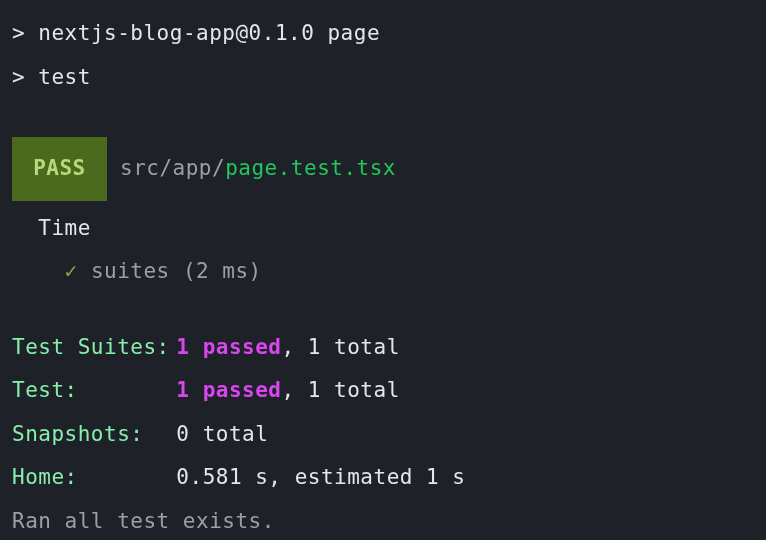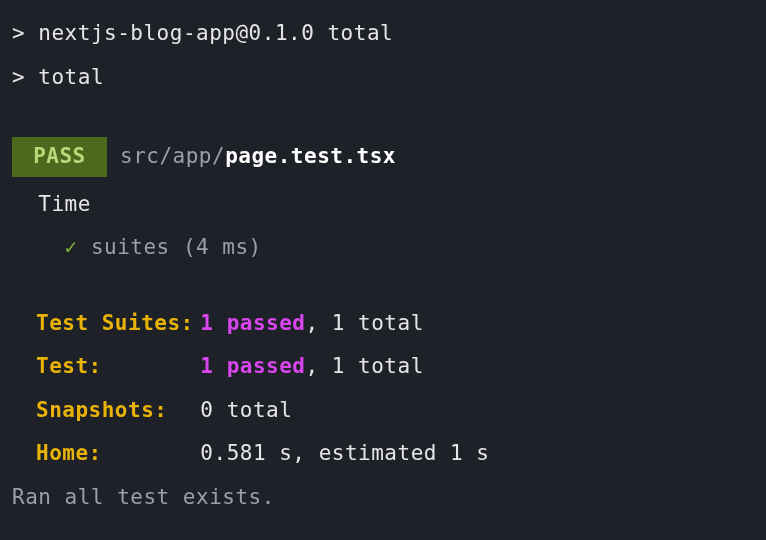--- a/index.html
+++ b/index.html
@@ -10,49 +10,49 @@
       font-size: 21px;
       line-height: 1.5;
       padding: 18px 12px;
       width: 766px;
       height: 540px;
       overflow: hidden;
       letter-spacing: 0.5px;
     }
     .line { white-space: pre; }
     .dim { color: #9aa0a8; }
-    .bright { color: #ffffff; font-weight: 700; }
+    .bright { color: #22c55e; font-weight: 400; }
     .white { color: #e6e6e6; }
     .green-bold { color: #d946ef; font-weight: 600; }
     .pass-badge {
       background: #4b6a1d;
       color: #b7d97a;
       font-weight: 700;
-      padding: 4px 8px;
+      padding: 16px 8px;
       display: inline-block;
     }
     .check { color: #7fae3b; }
     .blank2 { height: 2.1em; }
-    .summary-label { color: #eab308; font-weight: 700; display:inline-block; width: 13ch; margin-left: 24px; }
+    .summary-label { color: #86efac; font-weight: 400; display:inline-block; width: 13ch; }
     .mt { margin-top: 12px; }
   </style>
 </head>
 <body>
 
-<div class="line"><span class="white">&gt;</span><span> </span><span class="white">nextjs-blog-app@0.1.0 total</span></div>
+<div class="line"><span class="white">&gt;</span><span> </span><span class="white">nextjs-blog-app@0.1.0 page</span></div>
 
-<div class="line mt"><span class="white">&gt;</span><span> </span><span class="white">total</span></div>
+<div class="line mt"><span class="white">&gt;</span><span> </span><span class="white">test</span></div>
 
 <div class="blank2"></div>
 
 <div class="line"><span class="pass-badge"> PASS </span><span class="dim"> src/app/</span><span class="bright">page.test.tsx</span></div>
 
 <div class="line mt"><span>  </span><span class="white">Time</span></div>
 
-<div class="line mt"><span>    </span><span class="check">✓</span><span> </span><span class="dim">suites</span><span> </span><span class="dim">(4 ms)</span></div>
+<div class="line mt"><span>    </span><span class="check">✓</span><span> </span><span class="dim">suites</span><span> </span><span class="dim">(2 ms)</span></div>
 
 <div class="blank2"></div>
 
 <div class="line"><span class="summary-label">Test Suites:</span><span class="green-bold">1 passed</span><span class="white">, 1 total</span></div>
 
 <div class="line mt"><span class="summary-label">Test:</span><span class="green-bold">1 passed</span><span class="white">, 1 total</span></div>
 
 <div class="line mt"><span class="summary-label">Snapshots:</span><span class="white">0 total</span></div>
 
 <div class="line mt"><span class="summary-label">Home:</span><span class="white">0.581 s, estimated 1 s</span></div>

